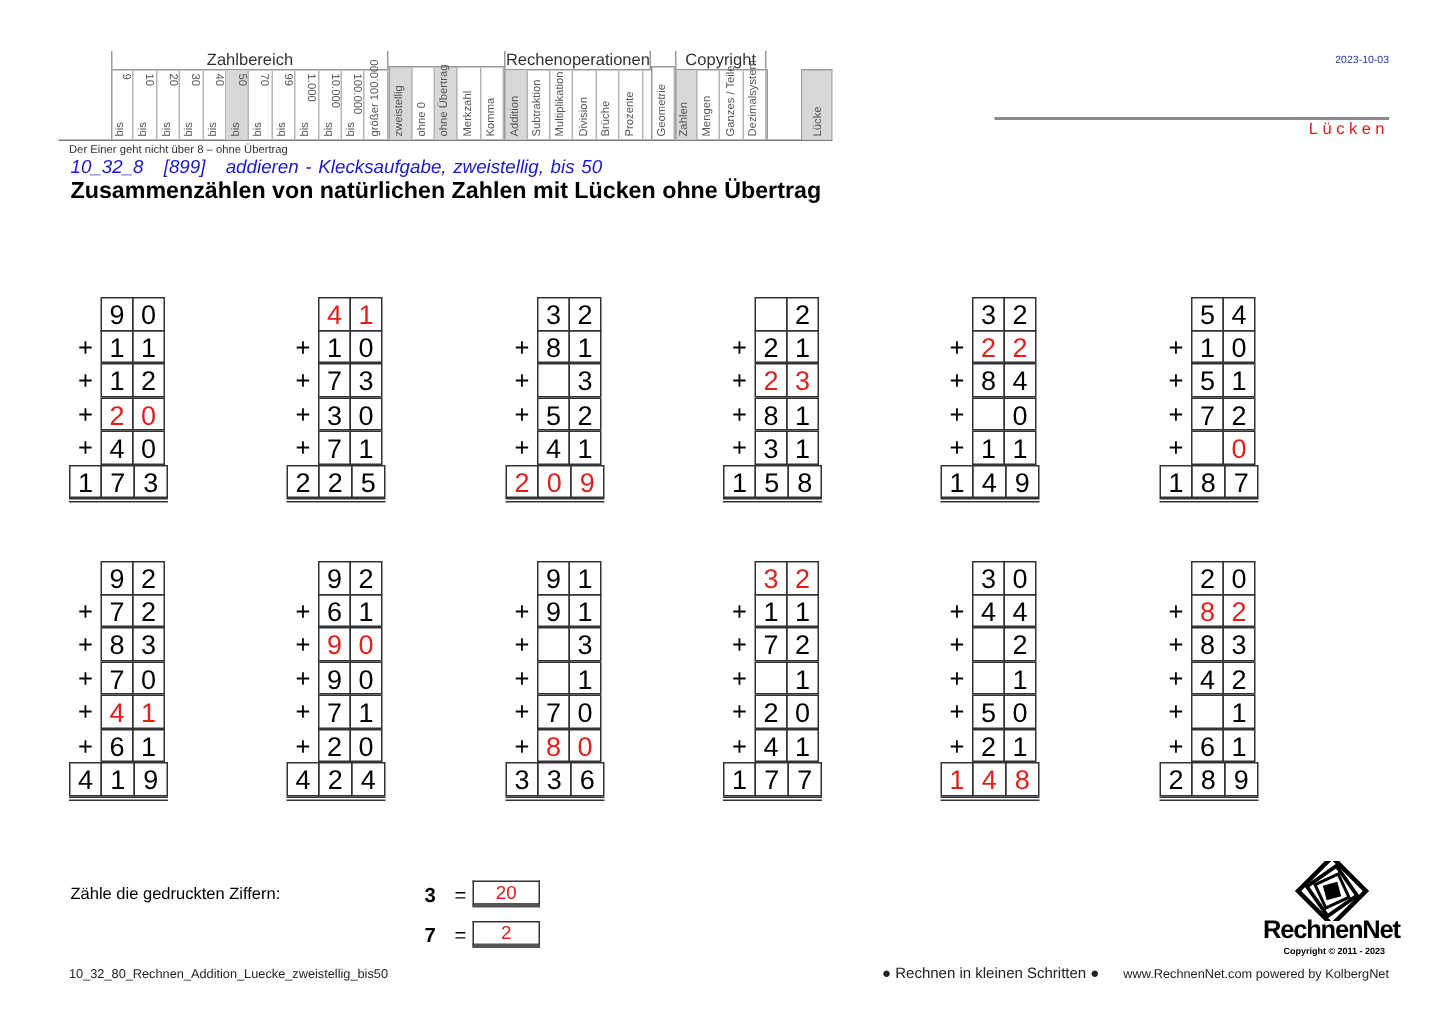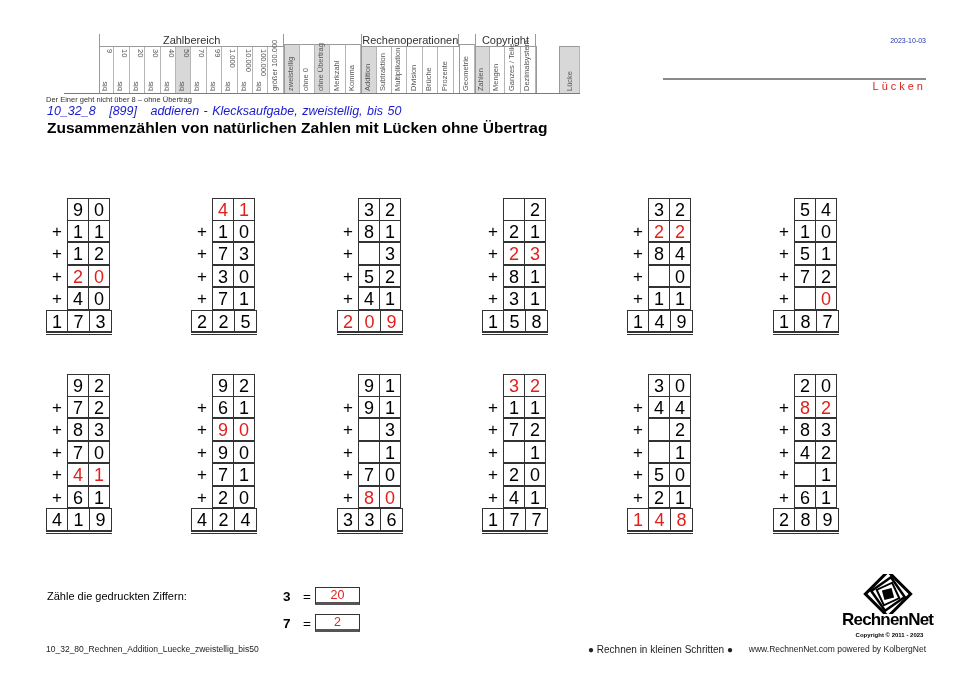--- a/index.html
+++ b/index.html
@@ -1,20 +1,20 @@
 <!DOCTYPE html>
 <html><head>
 <meta charset="utf-8">
 <style>
   * { box-sizing: border-box; margin: 0; padding: 0; }
   html, body { width: 963px; height: 681px; background: #ffffff; overflow: hidden; }
   body { position: relative; font-family: "Liberation Sans", sans-serif; color: #000; }
 
   
-  .cat-table { position: absolute; left: 64px; top: 34px; height: 60px; display: flex; border-bottom: 1.5px solid #7a7a7a; padding-left: 35px; }
+  .cat-table { position: absolute; left: 39px; top: 34px; height: 60px; display: flex; border-bottom: 1.5px solid #7a7a7a; padding-left: 35px; }
   .cat-group { position: relative; display: flex; flex-direction: column; }
   .cat-group-title { height: 12px; font-size: 11px; line-height: 12px; text-align: center; color: #333; border-left: 1px solid #9a9a9a; border-right: 1px solid #9a9a9a; }
   .cat-group-title.none { border: none; }
   .cat-cells { display: flex; flex: 1; border-top: 1px solid #9a9a9a; }
   .cat-cell { position: relative; border-right: 1px solid #b5b5b5; width: 15.4px; height: 100%; }
   .cat-cell:first-child { border-left: 1px solid #9a9a9a; }
   .cat-cell.shaded { background: #d8d8d8; }
   .cat-cell .v { position: absolute; left: 50%; white-space: nowrap; font-size: 7.5px; color: #555; transform-origin: left center; }
   .cat-cell .top { top: 2px; transform: translateX(-4px) rotate(90deg) translateY(-100%); transform-origin: left top; left: 70%; }
   .cat-cell .bot { bottom: 2px; transform: rotate(-90deg); transform-origin: left bottom; left: 70%; }

